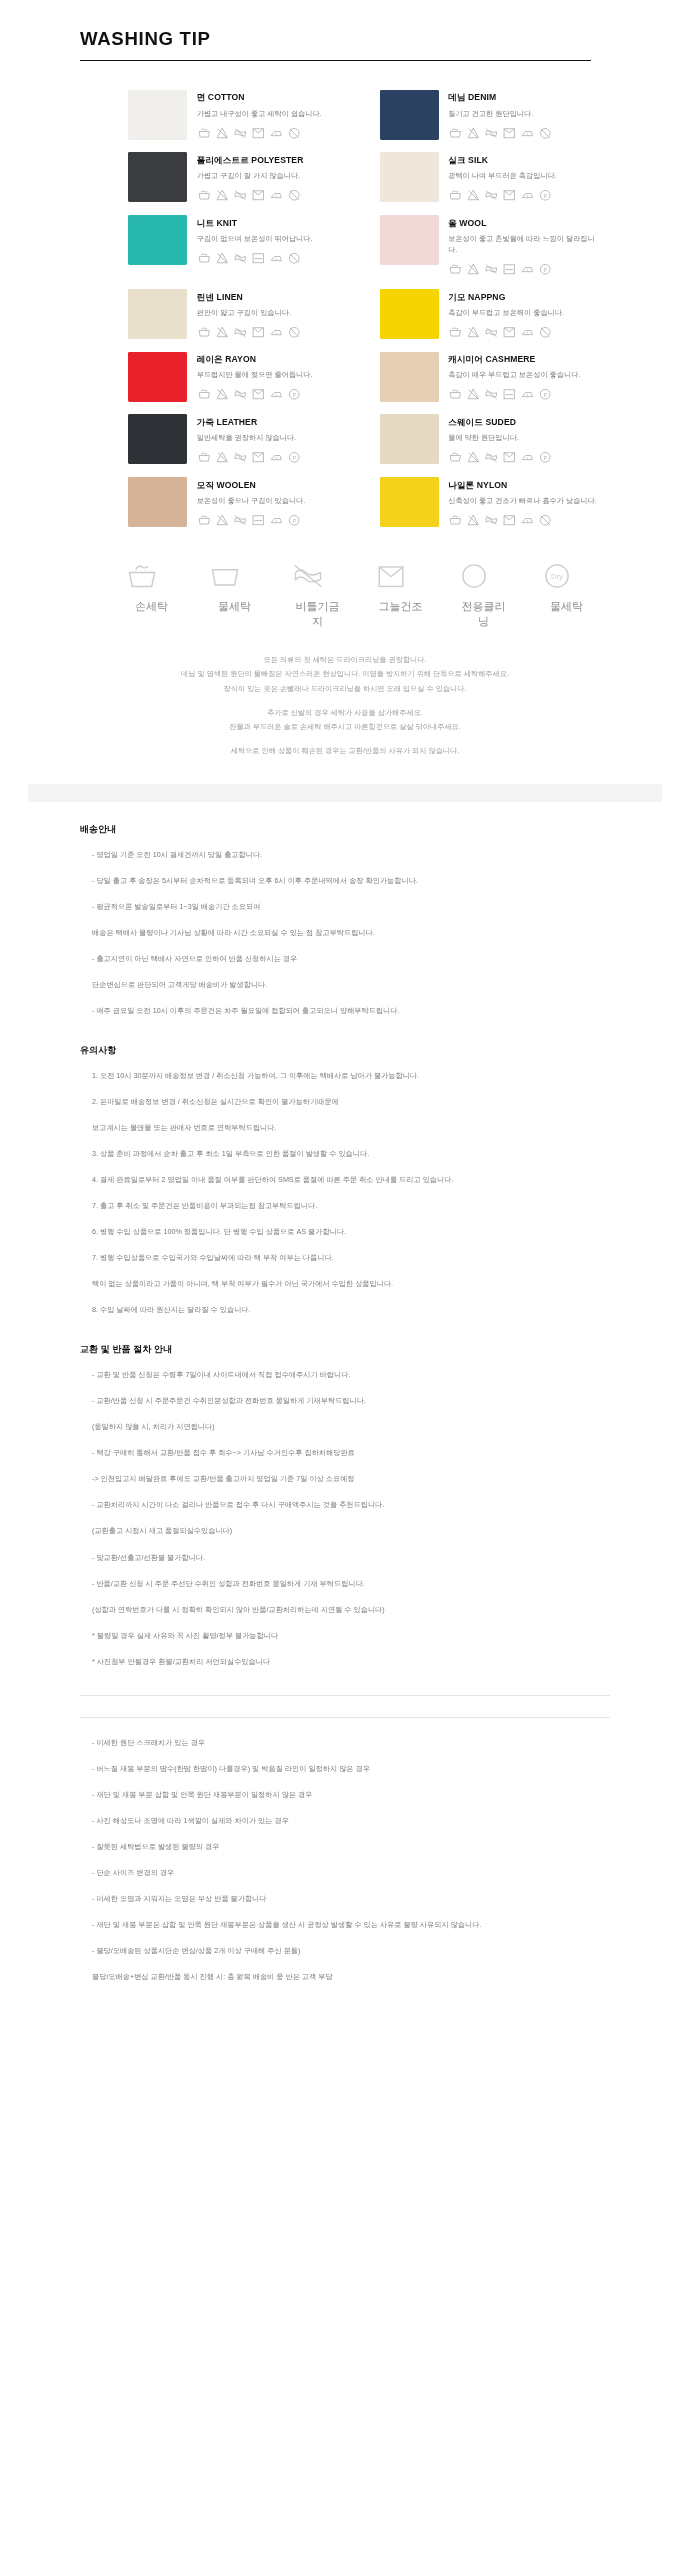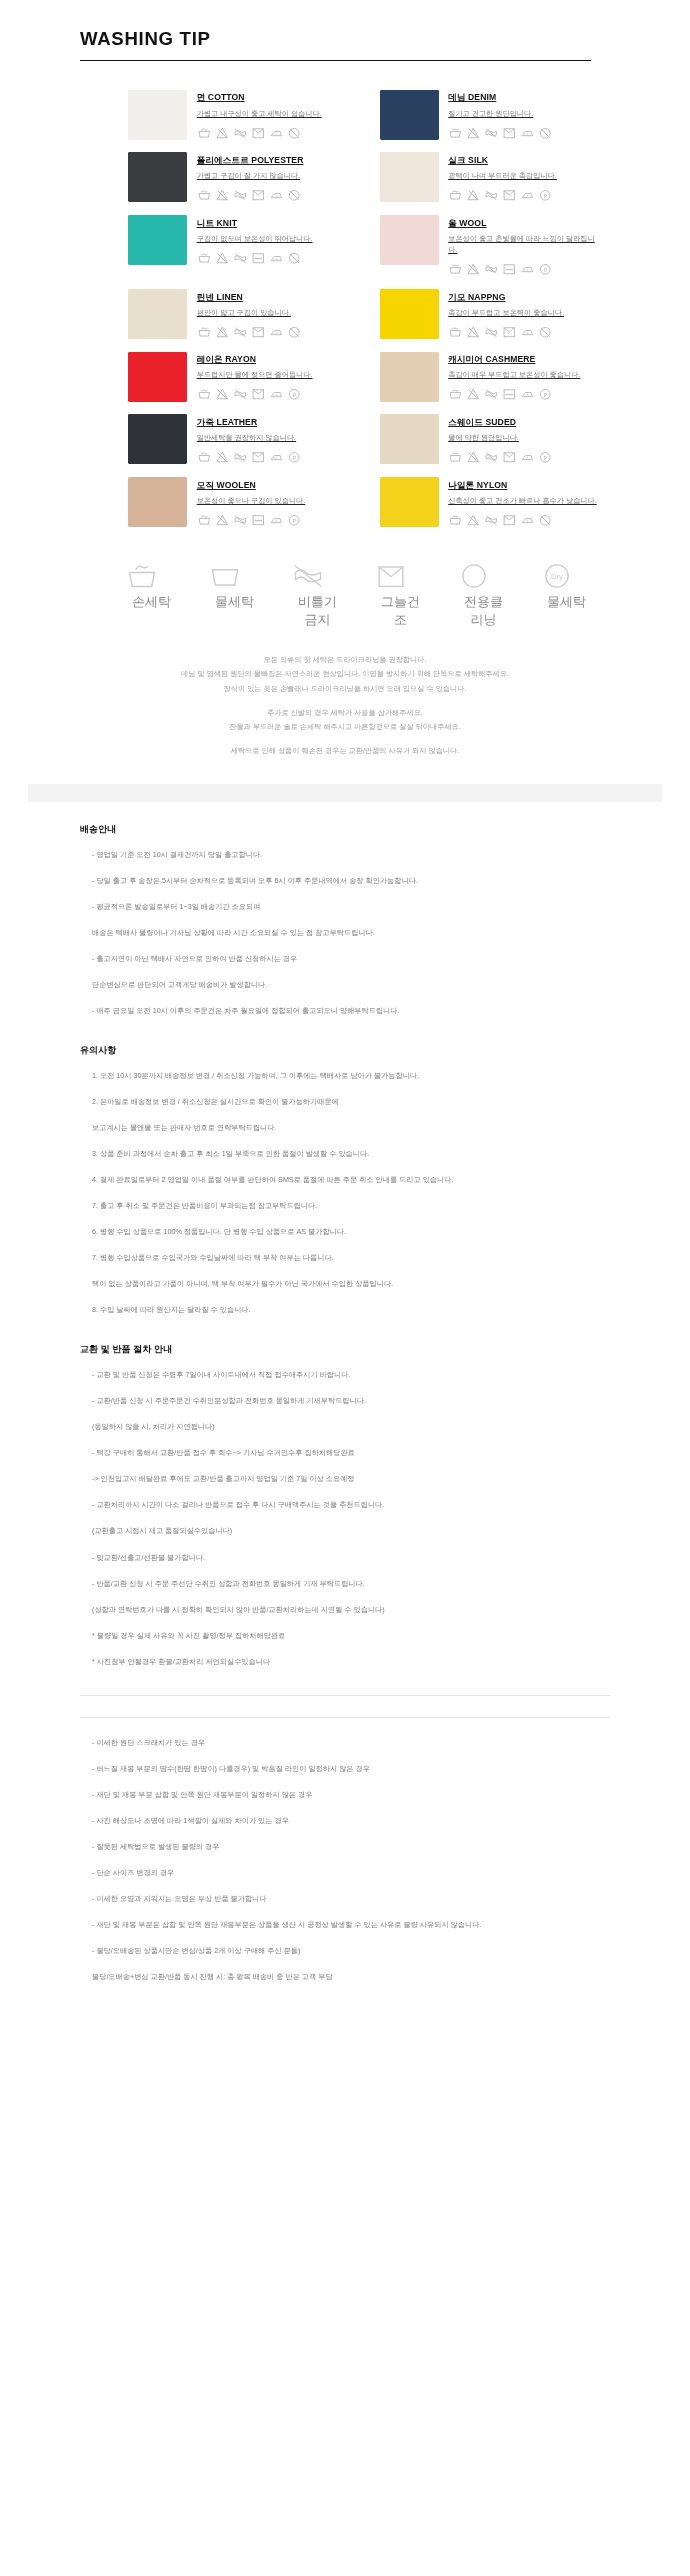--- a/index.html
+++ b/index.html
@@ -39,21 +39,21 @@
     gap:9.7px;
     align-items:flex-start;
   }
   .swatch {
     width:59px; height:50px;
     flex:0 0 59px;
     border-radius:1.4px;
     overflow:hidden;
     position:relative;
   }
-  .fab-body { flex:1; padding-top:2.8px;text-decoration:underline; }
+  .fab-body { flex:1; padding-top:2.8px; }
   .fab-name {
     font-size:8.6px;
     font-weight:bold;
     color:#111;
     margin-bottom:4.1px;
     letter-spacing:0.1px;
   }
   .fab-desc {
     font-size:7.2px;
     color:#777;
@@ -68,21 +68,21 @@
   .legend {
     margin-top:32px;
     display:flex;
     justify-content:center;
     gap:32px;
     padding-left:28px;
   }
   .legend-item { text-align:center; width:51px; }
   .legend-ico { height:33px; display:flex; align-items:center; justify-content:flex-start; }
   .legend-ico svg { width:32px; height:32px; opacity:.5; }
-  .legend-label { font-size:13px; color:#8a8a8a; margin-top:1px; }
+  .legend-label { font-size:11px; color:#8a8a8a; margin-top:7px; }
 
   .wt-notes {
     margin-top:23.5px;
     text-align:center;
     font-size:7.2px;
     color:#9a9a9a;
     line-height:2.0;
     padding-bottom:25px;
   }
   .wt-notes p { margin:0; }
@@ -860,21 +860,21 @@
           <li>  (동일하지 않을 시, 처리가 지연됩니다)</li>
           <li>- 택강 구매히 통해서 교환/반품 접수 후 회수~&gt; 기사님 수거인수후 집하처해당완료</li>
           <li>  -&gt; 인천입고지 배달완료 후에도 교환/반품 출고까지 영업일 기준 7일 이상 소요예정</li>
           <li>- 교환처리까지 시간이 다소 걸리나 반품으로 접수 후 다시 구매액주시는 것을 추천드립니다.</li>
           <li>  (교환출고 시점시 재고 품절되실수있습니다)</li>
           <li>- 맞교환/선출고/선환불 불가합니다.</li>
           <li>- 반품/교환 신청 시 주문 주선단 수취인 성함과 전화번호 몽일하게 기재 부탁드립니다.</li>
           <li>  (성함과 연락번호가 다를 시 정확히 확인되지 않아 반품/교환처리하는데 지연될 수 있습니다)</li>
         </ul>
       <ul class="plain" id="exchange-red-list">
-          <li class="red">* 불량일 경우 실제 사유와 꼭 사진 활영/정부 집하처해당완료</li>
+          <li class="red">* 불량일 경우 실제 사유와 꼭 사진 활영/정부 불가능합니다</li>
           <li class="red">* 사진첨부 안될경우 환불/교환처리 저언되실수있습니다</li>
         </ul>
     </div>
 
     <div class="sep-line"></div>
 
 
     <div class="sep-line"></div>
 
     <div class="blk">

